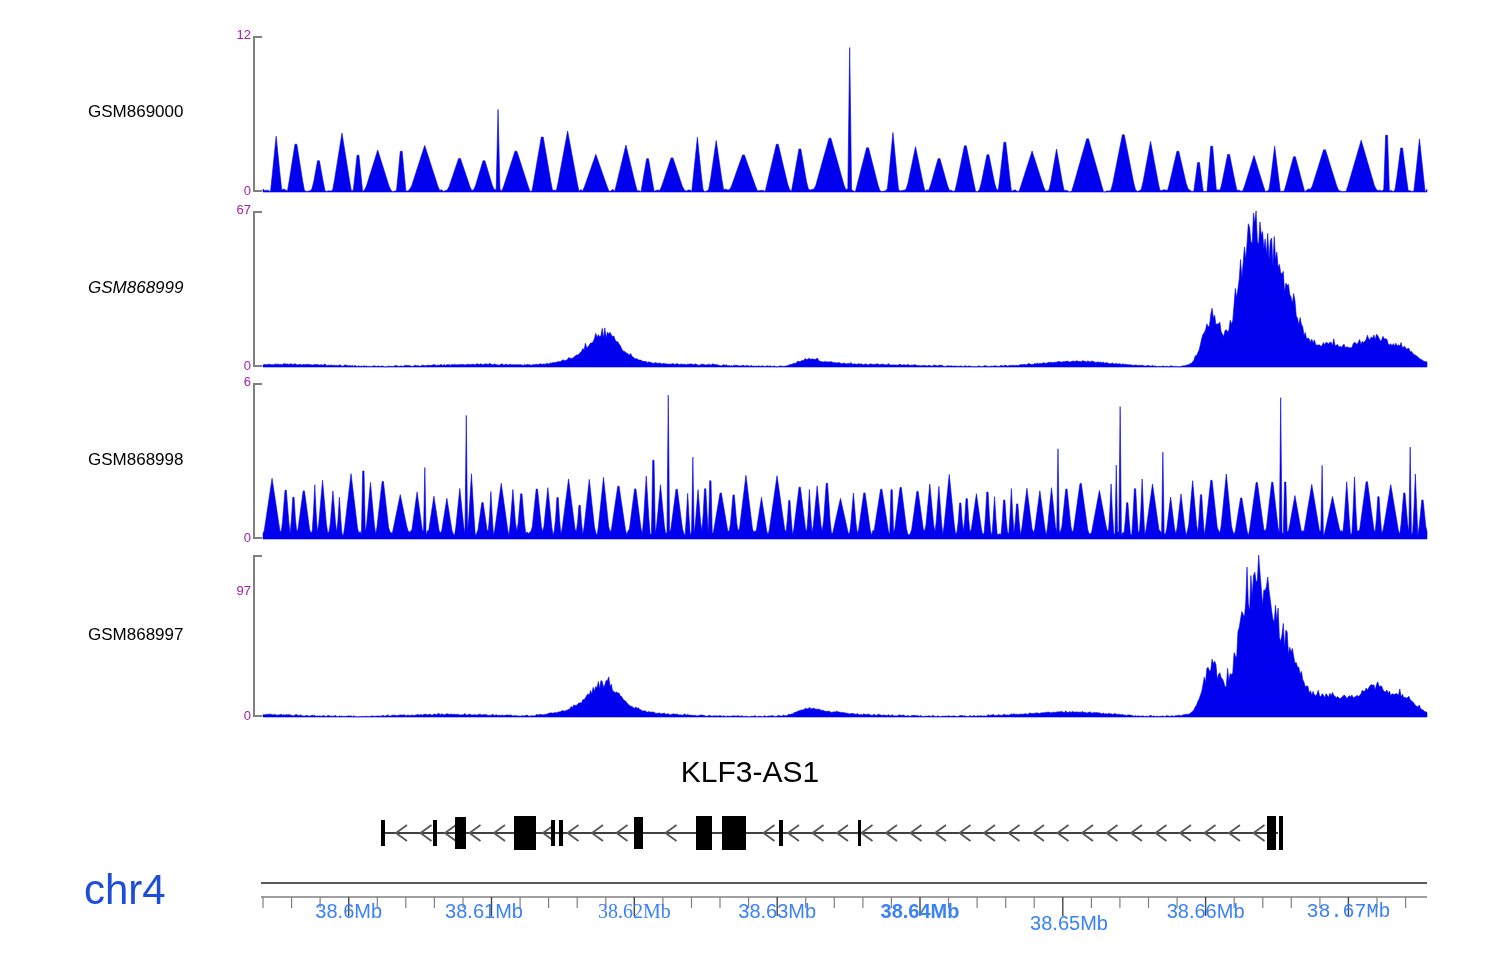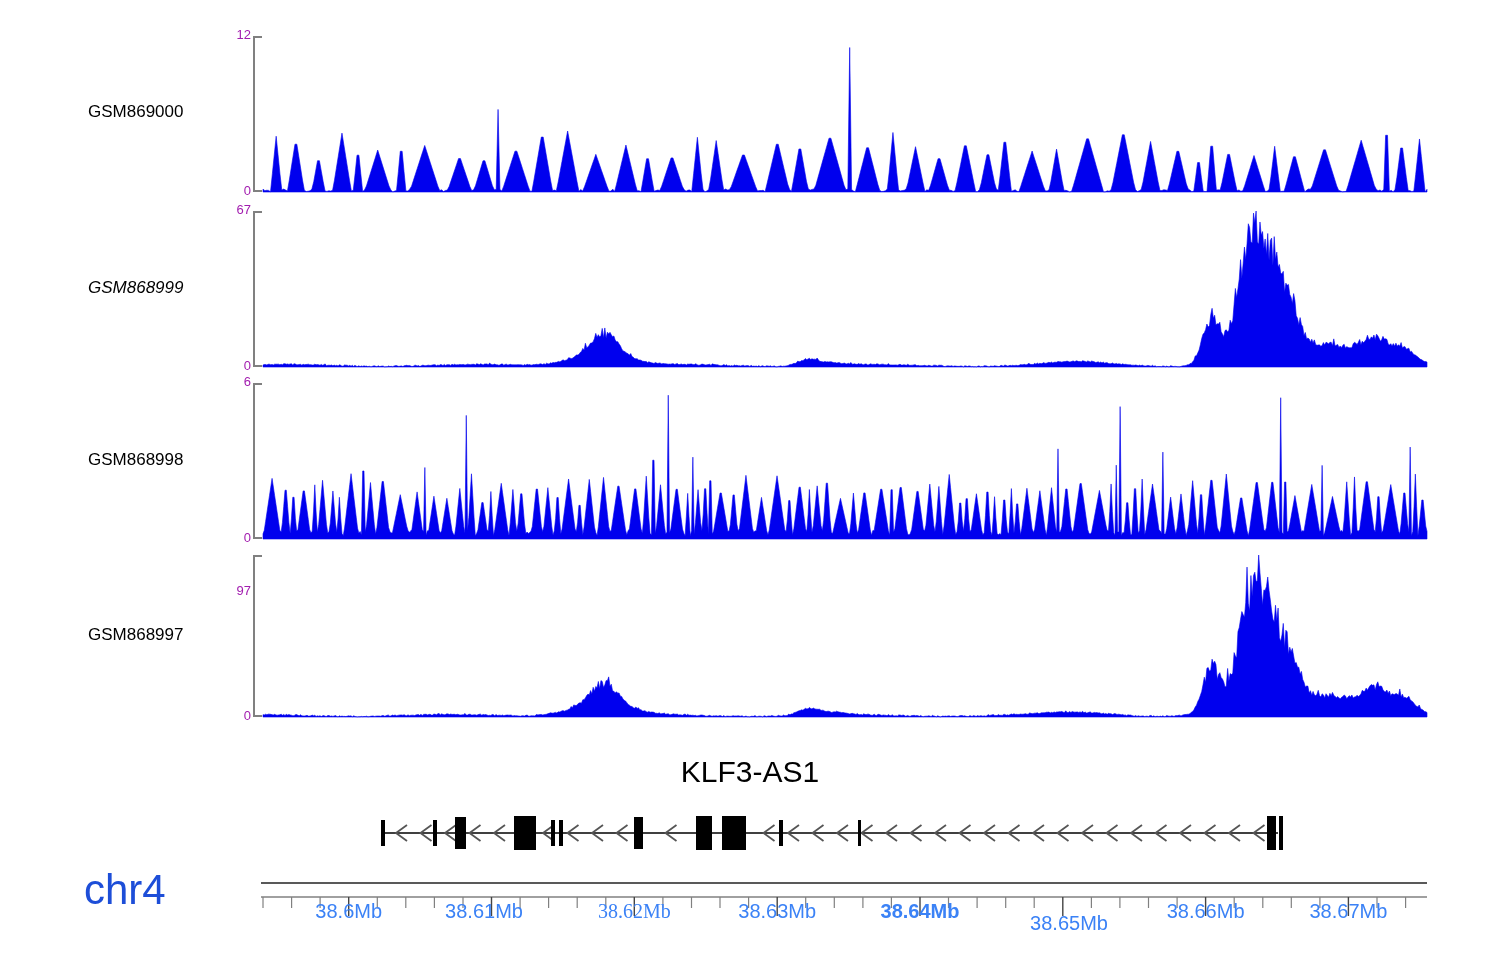--- a/index.html
+++ b/index.html
@@ -224,16 +224,16 @@
         <line x1="1377.0" y1="27" x2="1377.0" y2="38" stroke="#808080" stroke-width="1.2"></line>
         <line x1="1405.6" y1="27" x2="1405.6" y2="38" stroke="#808080" stroke-width="1.2"></line>
       </svg>
       <div class="tick-label" style="left: 348.7px;">38.6Mb</div>
       <div class="tick-label" style="left: 484px;">38.61Mb</div>
       <div class="tick-label" style="left: 634.3px; font-family: Liberation Serif, serif;">38.62Mb</div>
       <div class="tick-label" style="left: 777.2px;">38.63Mb</div>
       <div class="tick-label" style="left: 920px; font-weight: bold;">38.64Mb</div>
       <div class="tick-label" style="left: 1069px; margin-top: 12px;">38.65Mb</div>
       <div class="tick-label" style="left: 1205.6px;">38.66Mb</div>
-      <div class="tick-label" style="left: 1348.4px;">38.67Mb</div>
+      <div class="tick-label" style="left: 1348.4px; font-family: Liberation Mono, monospace;">38.67Mb</div>
     </div>
 
 </div>
 
 </body></html>

